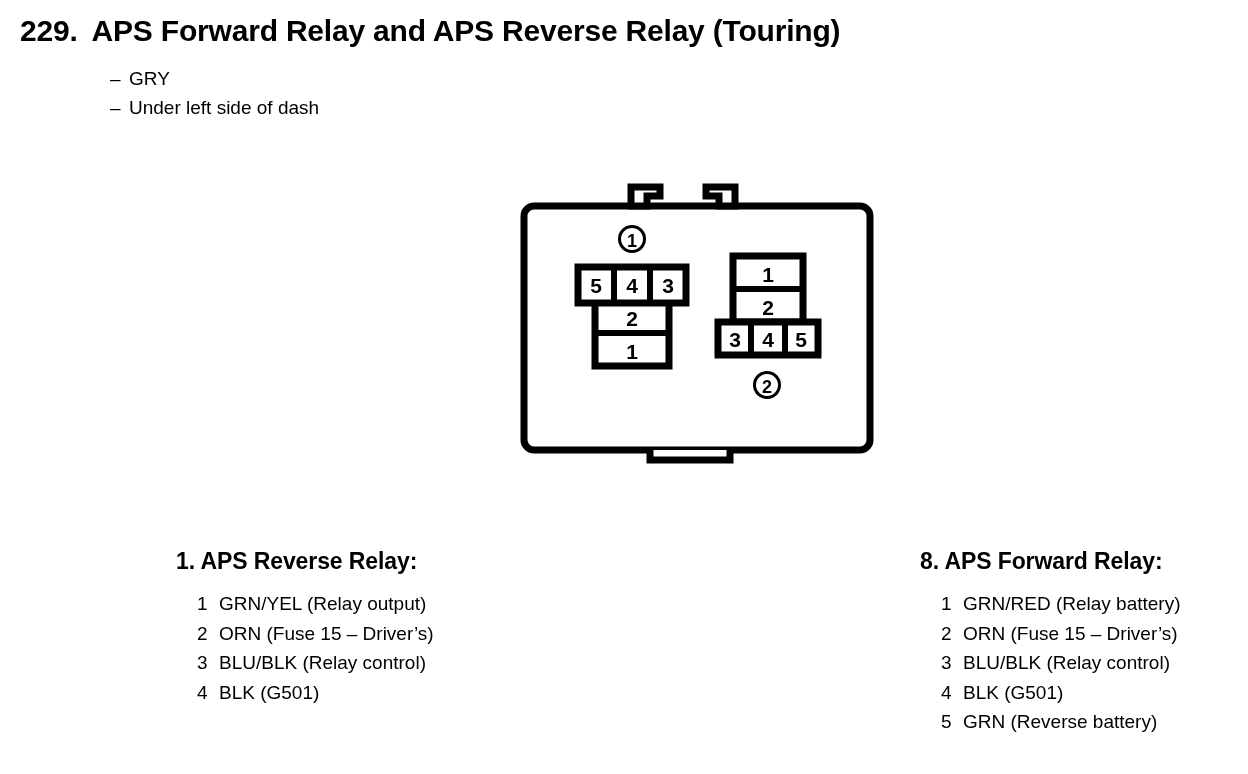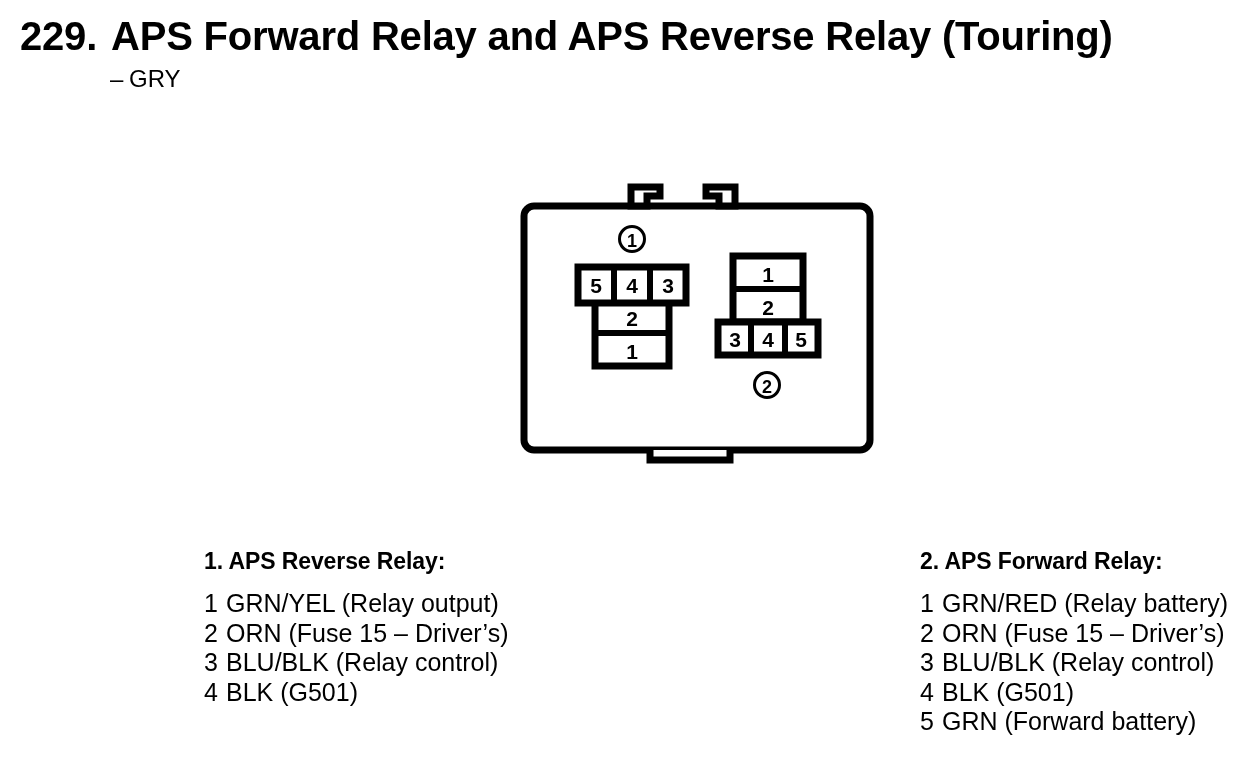--- a/index.html
+++ b/index.html
@@ -14,32 +14,32 @@
     font-family: "Liberation Sans", sans-serif;
     color: #000000;
     overflow: hidden;
   }
 
   
   .title {
     position: absolute;
     left: 20px;
     top: 14px;
-    font-size: 40px;
+    font-size: 30px;
     font-weight: bold;
     letter-spacing: -0.2px;
     white-space: nowrap;
   }
   .title .num { margin-right: 14px; }
 
   .bullets {
     position: absolute;
     left: 110px;
     top: 64px;
-    font-size: 24px;
+    font-size: 19px;
     line-height: 29px;
     white-space: nowrap;
   }
   .bullet-row { display: block; }
   .bullet-dash {
     display: inline-block;
     width: 19px;
   }
 
   
@@ -51,49 +51,53 @@
     height: 310px;
   }
   .diagram svg { display: block; }
 
   
   .legend {
     position: absolute;
     top: 548px;
     white-space: nowrap;
   }
-  .legend.left  { left: 204px; }
+  .legend.left  { left: 176px; }
   .legend.right { left: 920px; }
 
   .legend-title {
     font-size: 23px;
     font-weight: bold;
     letter-spacing: -0.1px;
     margin-bottom: 14px;
   }
   .legend-list {
-    font-size: 25px;
+    font-size: 19px;
     line-height: 29.5px;
+    margin-left: 21px;
   }
   .legend-item { display: block; }
   .legend-pin {
     display: inline-block;
     width: 22px;
   }
 </style>
 </head>
 <body>
 
 <div class="title">
   <span class="num">229.</span><span>APS Forward Relay and APS Reverse Relay (Touring)</span>
 </div>
 
 <div class="bullets">
   <span class="bullet-row">
     <span class="bullet-dash">–</span><span>GRY</span>
+  </span>
+  <span class="bullet-row">
+    <span class="bullet-dash">–</span><span>Under left side of dash</span>
   </span>
 </div>
 
 <div class="diagram">
 <svg width="390" height="310" viewBox="0 0 390 310" xmlns="http://www.w3.org/2000/svg">
 
   <rect x="24" y="36" width="346" height="244" rx="10" ry="10" fill="none" stroke="#000000" stroke-width="7"></rect>
 
   <path d="M 131 36 L 131 17 L 160 17 L 160 26 L 147 26 L 147 36 Z" fill="#ffffff" stroke="#000000" stroke-width="7" stroke-linejoin="miter"></path>
   <path d="M 219 36 L 219 26 L 206 26 L 206 17 L 235 17 L 235 36 Z" fill="#ffffff" stroke="#000000" stroke-width="7" stroke-linejoin="miter"></path>
@@ -155,31 +159,31 @@
     <span class="legend-item">
       <span class="legend-pin">3</span><span>BLU/BLK (Relay control)</span>
     </span>
     <span class="legend-item">
       <span class="legend-pin">4</span><span>BLK (G501)</span>
     </span>
   </div>
 </div>
 
 <div class="legend right">
-  <div class="legend-title">2. APS Forward Relay:</div>
+  <div class="legend-title">8. APS Forward Relay:</div>
   <div class="legend-list">
     <span class="legend-item">
       <span class="legend-pin">1</span><span>GRN/RED (Relay battery)</span>
     </span>
     <span class="legend-item">
       <span class="legend-pin">2</span><span>ORN (Fuse 15 – Driver’s)</span>
     </span>
     <span class="legend-item">
       <span class="legend-pin">3</span><span>BLU/BLK (Relay control)</span>
     </span>
     <span class="legend-item">
       <span class="legend-pin">4</span><span>BLK (G501)</span>
     </span>
     <span class="legend-item">
-      <span class="legend-pin">5</span><span>GRN (Forward battery)</span>
+      <span class="legend-pin">5</span><span>GRN (Reverse battery)</span>
     </span>
   </div>
 </div>
 
 </body></html>

